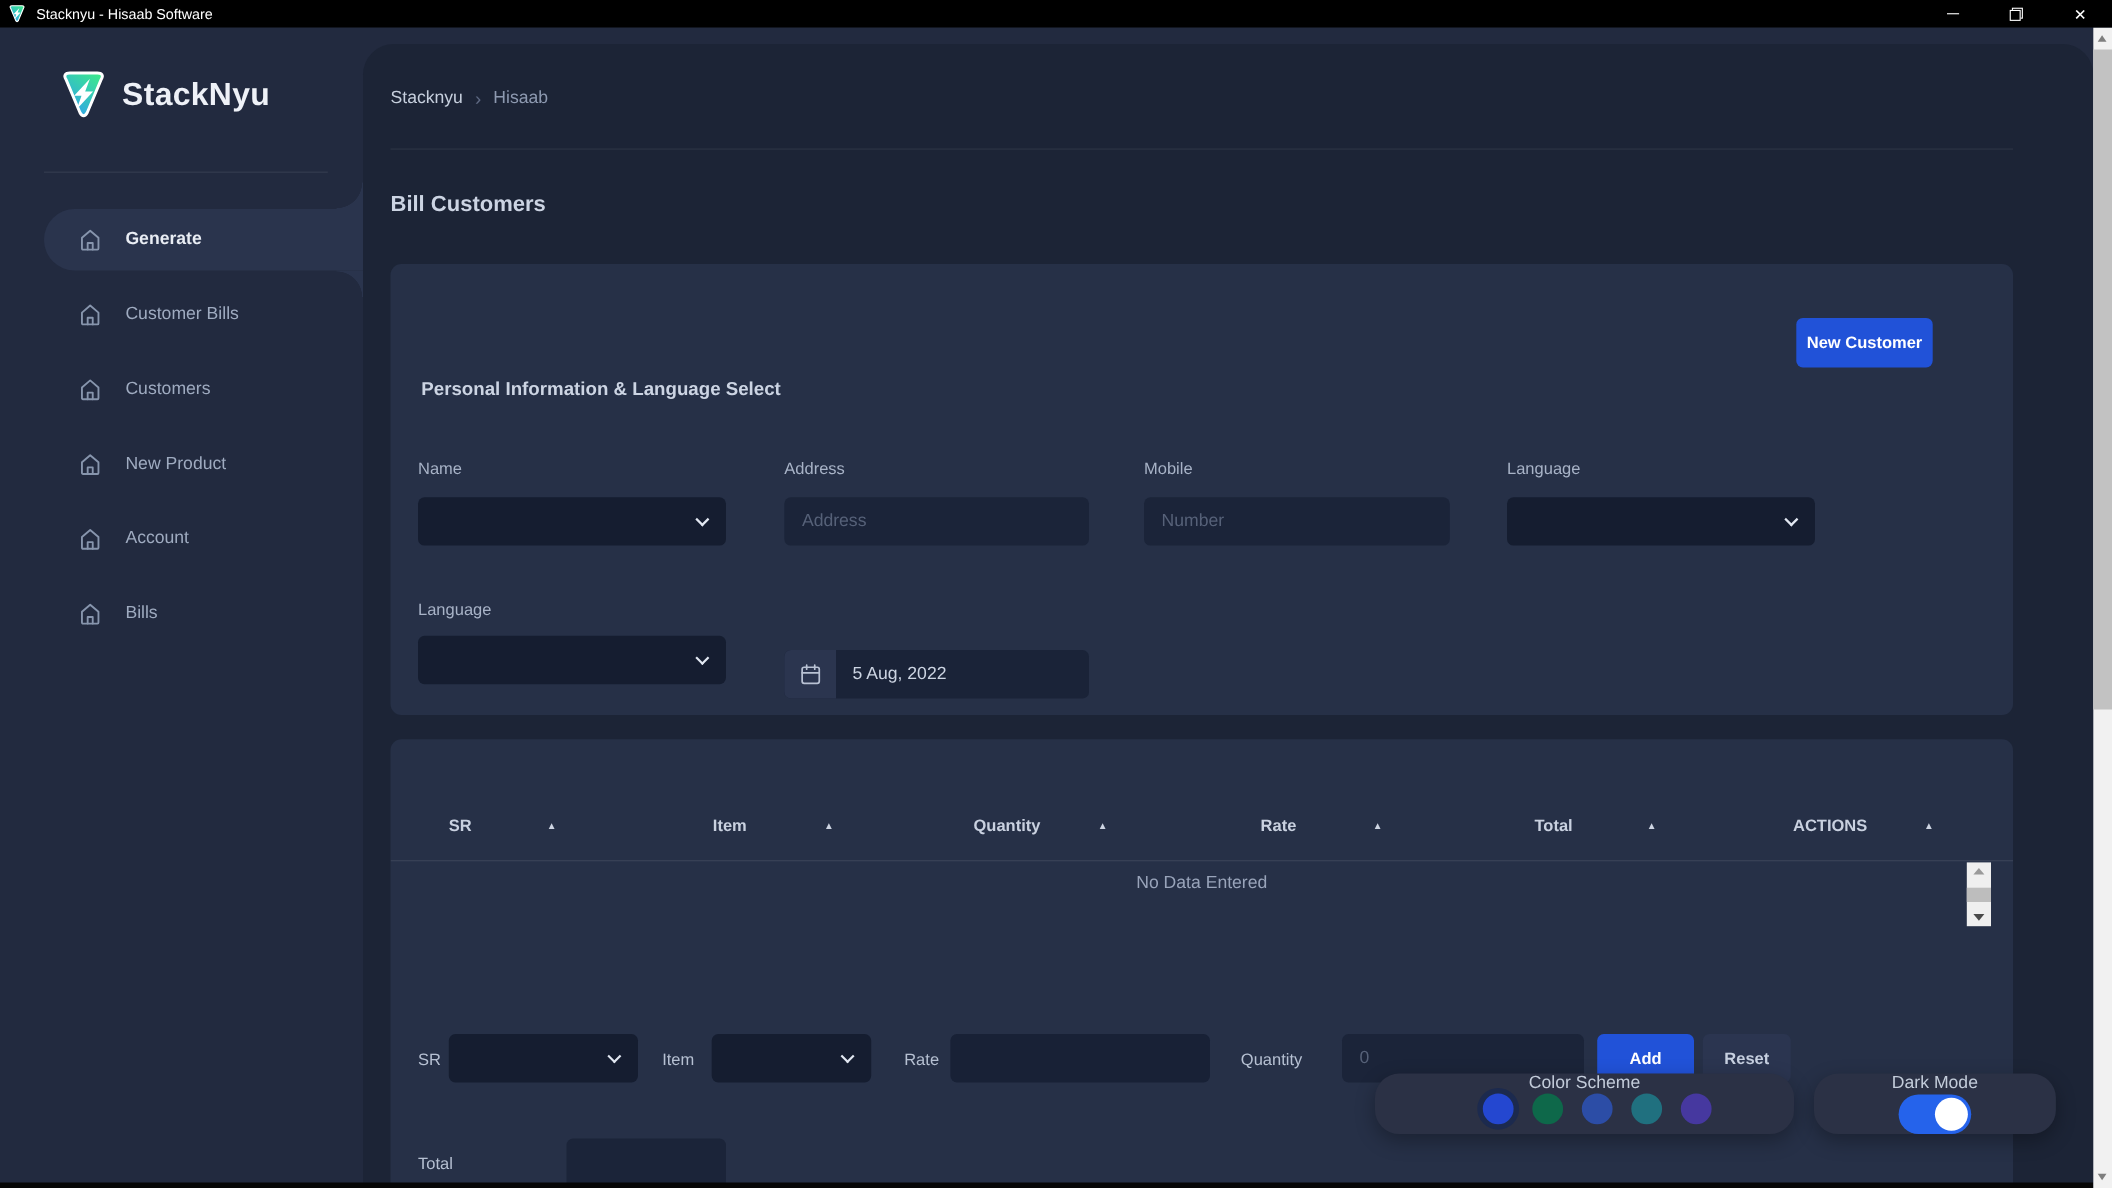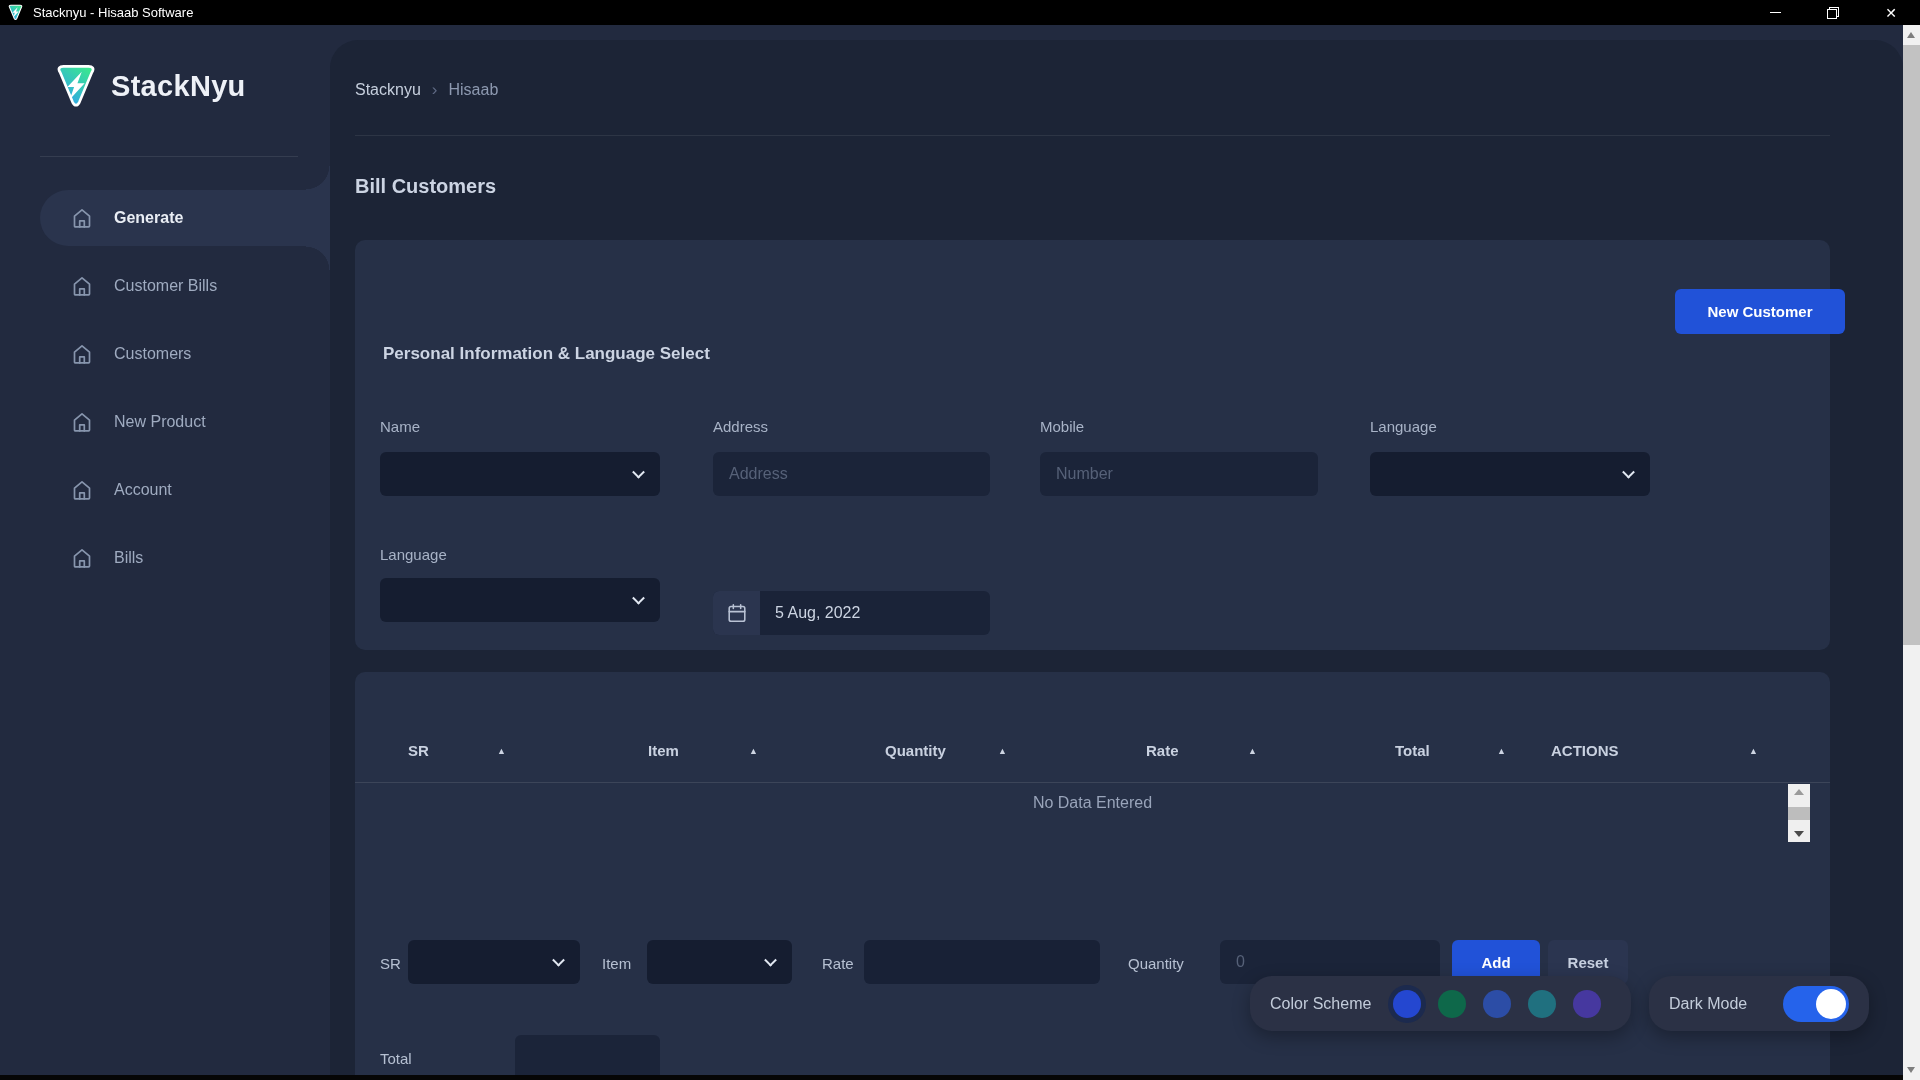--- a/index.html
+++ b/index.html
@@ -55,21 +55,21 @@
   .panel-divider { position:absolute; left:25px; top:95px; width:1475px; height:1px; background:rgba(255,255,255,.08); }
   .page-heading { position:absolute; left:25px; top:135px; font-size:20px; font-weight:bold; color:#ccd4e3; }
 
   .card { position:absolute; left:25px; width:1475px; background:#263047; border-radius:10px; }
   .card1 { top:200px; height:410px; }
   .card2 { top:632px; height:448px; border-radius:10px 10px 0 0; overflow:hidden; }
 
   .c1-title { position:absolute; left:28px; top:62px; font-size:17px; font-weight:bold; color:#ccd4e3;margin-top:42px; }
   .btn { border:none; border-radius:6px; font-family:"Liberation Sans",sans-serif; font-weight:bold; font-size:15px; color:#fff; cursor:pointer; }
   .btn-blue { background:#2152d8; }
-  .new-customer { position:absolute; left:1320px; top:49px; width:170px; height:45px; }
+  .new-customer { position:absolute; left:1278px; top:49px; width:124px; height:45px; }
 
   .f-label { position:absolute; font-size:15px; color:#a8b3c7; }
   .select { position:absolute; height:44px; background:#151d30; border-radius:6px; cursor:pointer; }
   .chev { position:absolute; right:17px; top:50%; width:9px; height:9px; border-right:2px solid #e2e8f2; border-bottom:2px solid #e2e8f2; transform:translateY(-70%) rotate(45deg); }
   .input { position:absolute; height:44px; background:#1b2439; border:none; border-radius:6px; color:#dfe5ee; font-size:16px; padding:0 16px; font-family:"Liberation Sans",sans-serif; }
   .input::placeholder { color:#566178; opacity:1; }
 
   .date-field { position:absolute; left:358px; top:338px; width:277px; height:44px; background:#1a2338; border-radius:6px; display:flex; align-items:center; cursor:pointer;margin-top:13px; }
   .date-icon-cell { width:47px; height:44px; background:#2b354f; border-radius:6px 0 0 6px; display:flex; align-items:center; justify-content:center; flex:0 0 auto; }
   .date-text { margin-left:15px; font-size:16px; color:#ccd4e2; }
@@ -85,21 +85,21 @@
   .mini-down { width:0;height:0;border-left:5px solid transparent;border-right:5px solid transparent;border-top:6px solid #4a4a4a; }
 
   .e-label { position:absolute; top:283px; font-size:15px; color:#b6c0d2; }
   .btn-reset { background:#2b3550; color:#c7d0e0; }
   .add-btn   { position:absolute; left:1097px; top:268px; width:88px; height:44px; }
   .reset-btn { position:absolute; left:1193px; top:268px; width:80px; height:44px; }
   .total-label { position:absolute; left:25px; top:378px; font-size:15px; color:#b6c0d2; }
   .total-field { position:absolute; left:160px; top:363px; width:145px; height:50px; background:#1b2439; border-radius:6px; }
 
   
-  .pref-panel { position:absolute; height:55px; background:#2b3145; border-radius:22px; z-index:6; box-shadow:0 6px 18px rgba(0,0,0,.30); display:flex; align-items:center; }
+  .pref-panel { position:absolute; height:55px; background:#2b3145; border-radius:22px; z-index:6; box-shadow:0 6px 18px rgba(0,0,0,.30); display:flex; align-items:center;flex-direction:column; }
   .color-panel { left:1250px; top:976px; width:381px; padding:0 20px; }
   .pref-label { font-size:16px; color:#c3ccda; }
   .swatches { display:flex; align-items:center; gap:17px; margin-left:22px; }
   .swatch { width:28px; height:28px; border-radius:50%; cursor:pointer; flex:0 0 auto; }
   .swatch.selected { box-shadow:0 0 0 5px #1c2a4e; }
   .darkmode-panel { left:1649px; top:976px; width:220px; padding:0 20px; justify-content:space-between; }
   .toggle { position:relative; width:66px; height:36px; border-radius:18px; background:#2563eb; cursor:pointer; flex:0 0 auto; }
   .toggle-knob { position:absolute; top:3px; right:3px; width:30px; height:30px; border-radius:50%; background:#fff; }
 
   .bottom-edge { position:absolute; left:0; bottom:0; width:1903px; height:5px; background:#060606; z-index:7; }
@@ -246,21 +246,21 @@
     </div>
   </section>
 
   <section class="card card2">
 
     <span class="th-label" style="left:53px;">SR</span>
     <span class="th-label" style="left:293px;">Item</span>
     <span class="th-label" style="left:530px;">Quantity</span>
     <span class="th-label" style="left:791px;">Rate</span>
     <span class="th-label" style="left:1040px;">Total</span>
-    <span class="th-label" style="left:1196px;">ACTIONS</span>
+    <span class="th-label" style="left:1275px;">ACTIONS</span>
 
     <span class="th-arrow" style="left:142px;">▲</span>
     <span class="th-arrow" style="left:394px;">▲</span>
     <span class="th-arrow" style="left:643px;">▲</span>
     <span class="th-arrow" style="left:893px;">▲</span>
     <span class="th-arrow" style="left:1142px;">▲</span>
     <span class="th-arrow" style="left:1394px;">▲</span>
 
     <div class="t-divider"></div>
     <div class="empty-text">No Data Entered</div>

